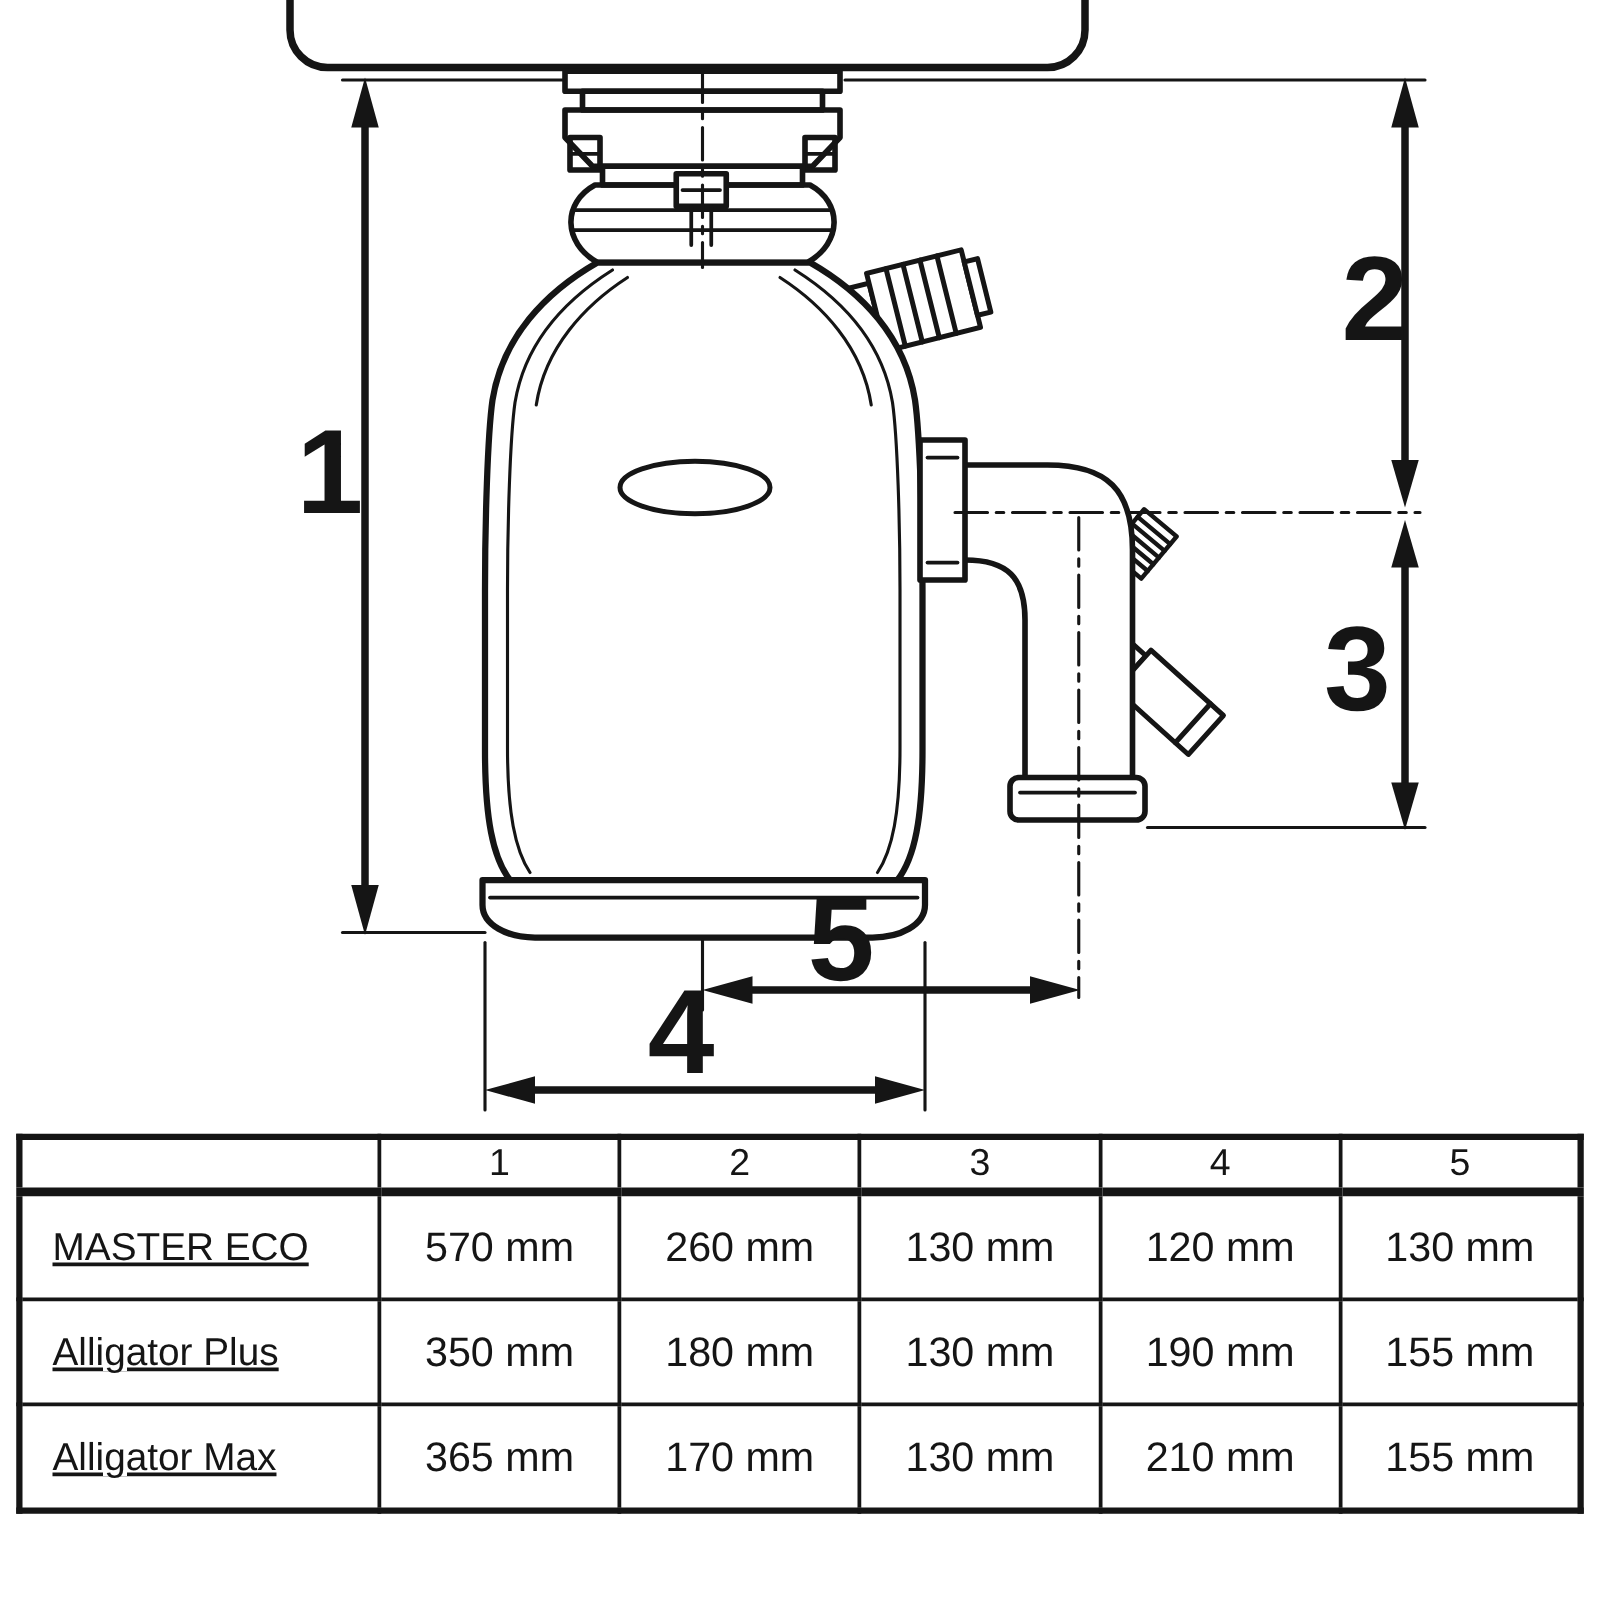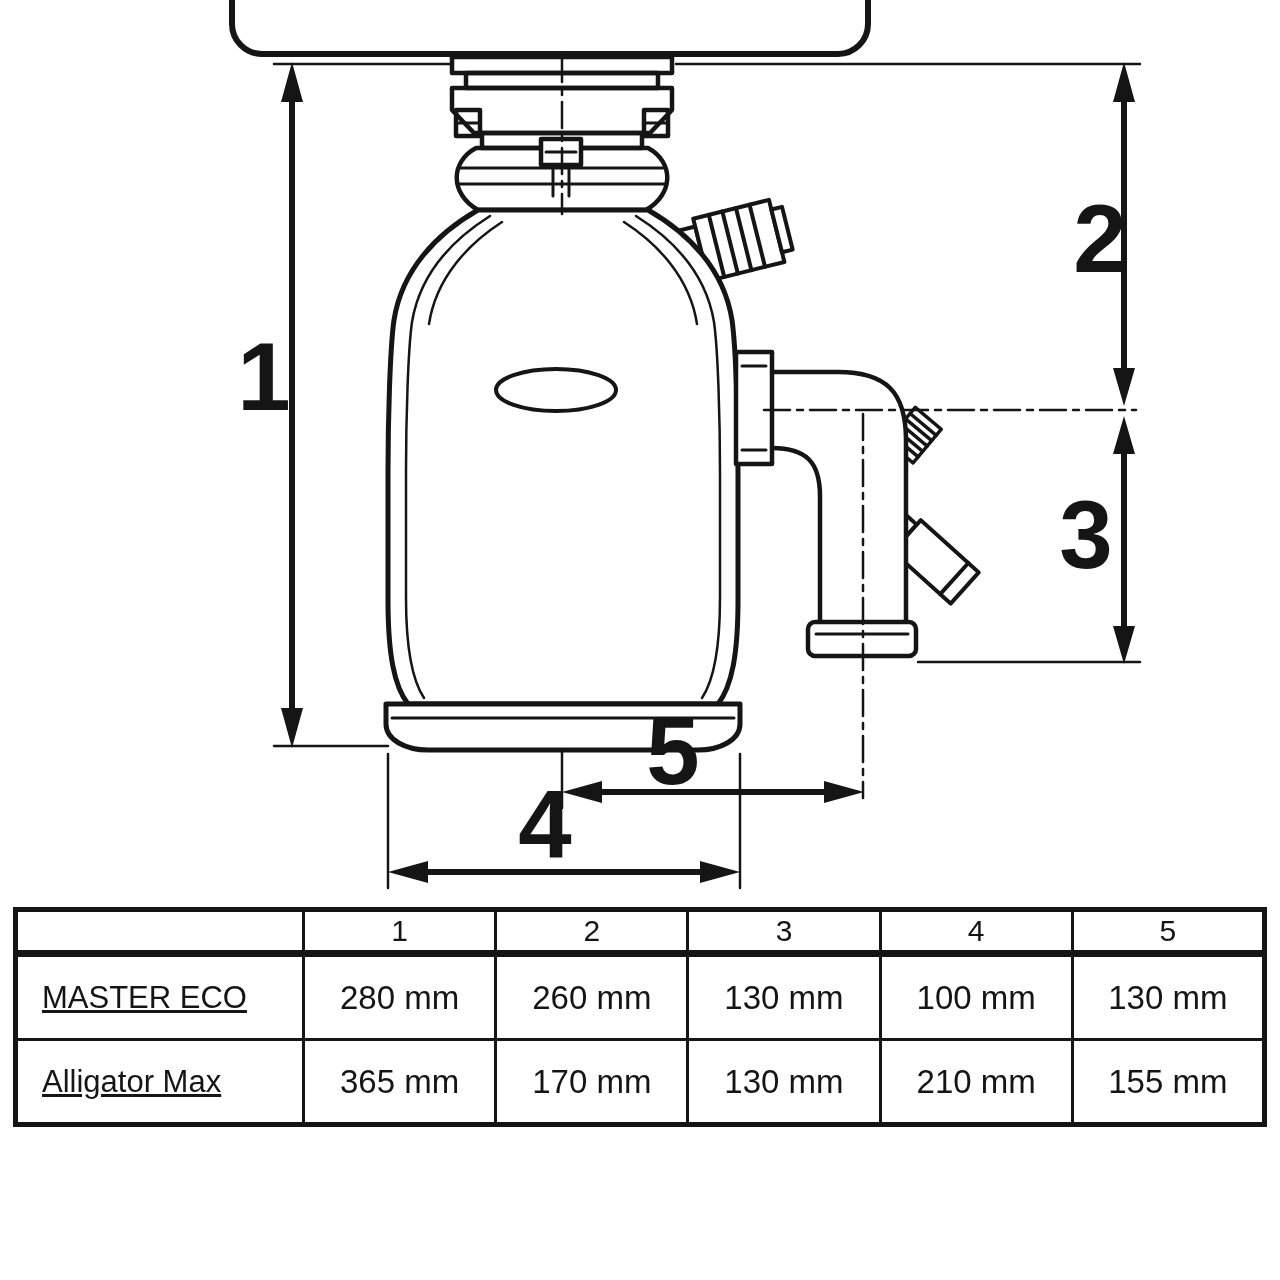--- a/index.html
+++ b/index.html
@@ -190,25 +190,33 @@
         <th>1</th>
         <th>2</th>
         <th>3</th>
         <th>4</th>
         <th>5</th>
       </tr>
     </thead>
     <tbody>
       <tr>
         <td class="model">MASTER ECO</td>
-        <td>280 mm</td>
+        <td>570 mm</td>
         <td>260 mm</td>
         <td>130 mm</td>
-        <td>100 mm</td>
-        <td>130 mm</td>
+        <td>120 mm</td>
+        <td>130 mm</td>
+      </tr>
+      <tr>
+        <td class="model">Alligator Plus</td>
+        <td>350 mm</td>
+        <td>180 mm</td>
+        <td>130 mm</td>
+        <td>190 mm</td>
+        <td>155 mm</td>
       </tr>
       <tr>
         <td class="model">Alligator Max</td>
         <td>365 mm</td>
         <td>170 mm</td>
         <td>130 mm</td>
         <td>210 mm</td>
         <td>155 mm</td>
       </tr>
     </tbody>

